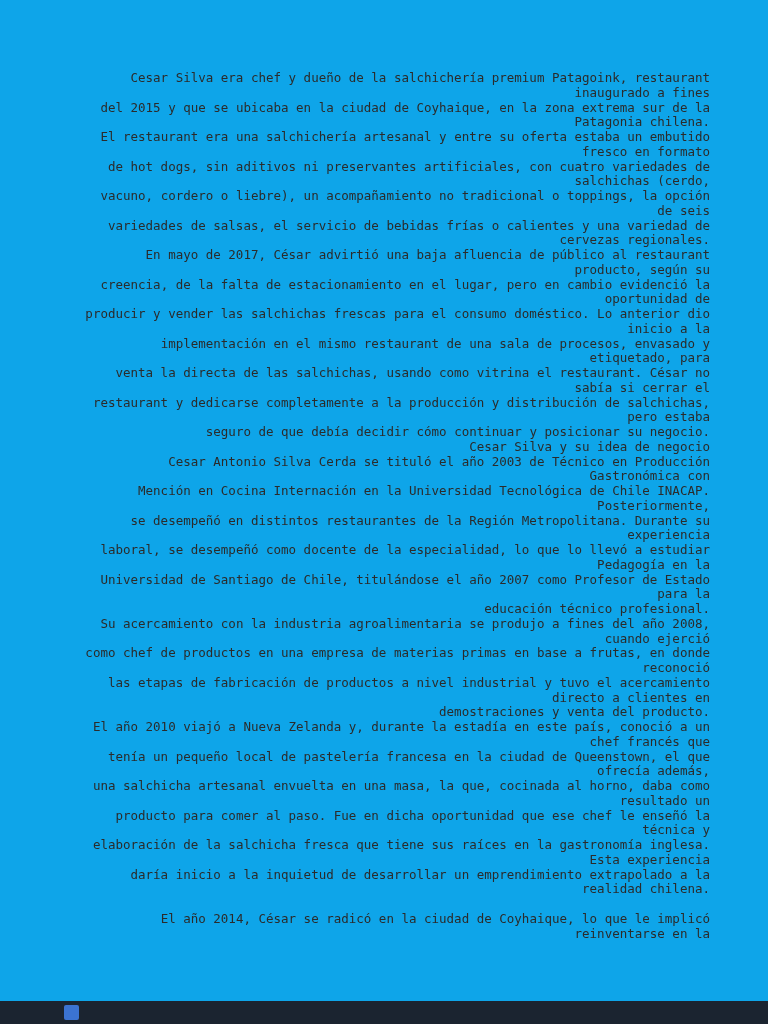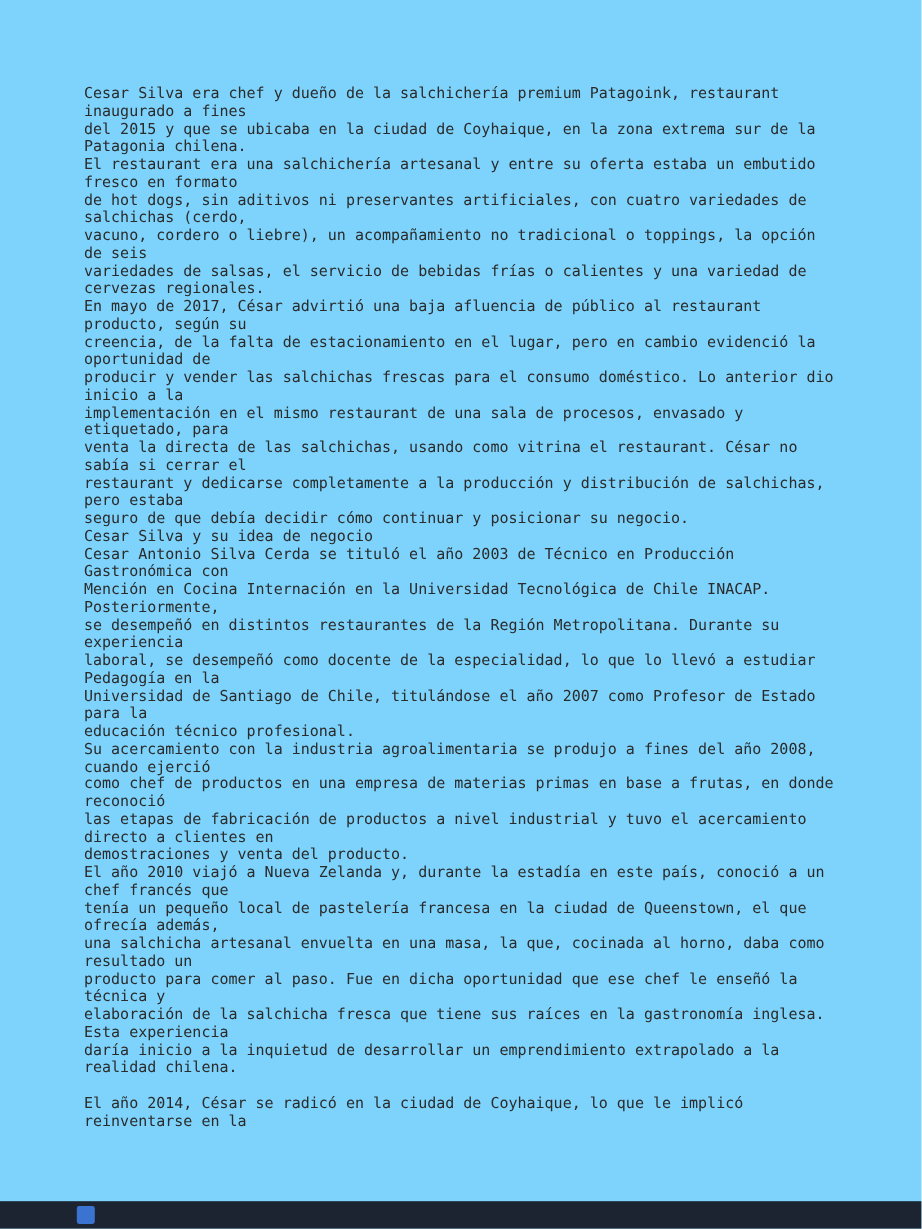--- a/index.html
+++ b/index.html
@@ -10,21 +10,22 @@
   body {
     width: 768px;
     height: 1024px;
     position: relative;
     overflow: hidden;
     font-family: "DejaVu Sans Mono", "Liberation Mono", monospace;
   }
   .page {
     position: absolute;
     inset: 0;
-    background: #7dd3fc;
+    background: #0ea5e9;
+    text-align: right;
   }
   .doc-text {
     position: absolute;
     left: 70px;
     top: 71px;
     width: 640px;
     margin: 0;
     font-family: "DejaVu Sans Mono", "Liberation Mono", monospace;
     font-size: 12.5px;
     line-height: 14.75px;

